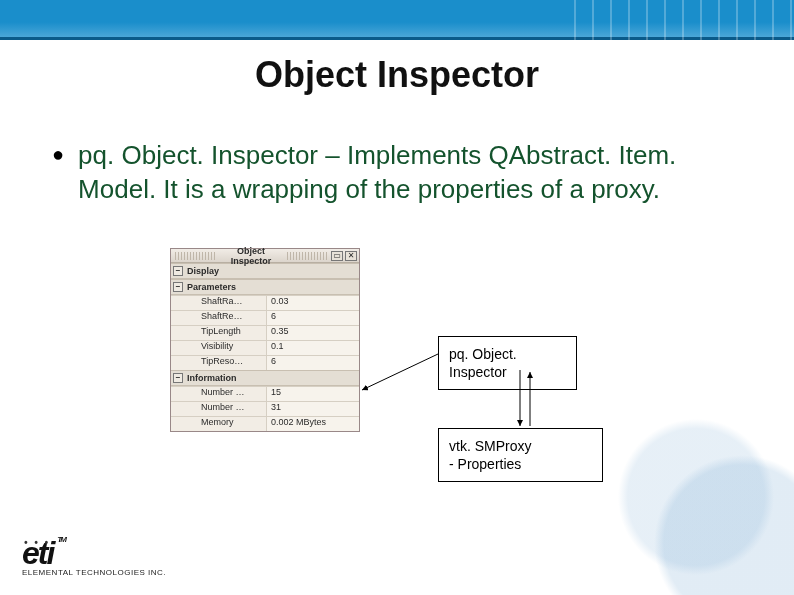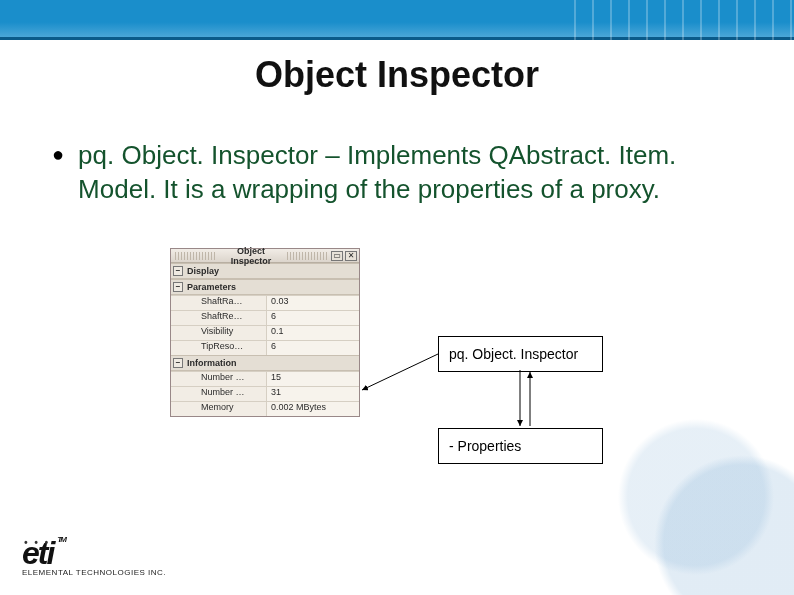--- a/index.html
+++ b/index.html
@@ -120,21 +120,21 @@
   }
   
   .box {
     position: absolute;
     border: 1px solid #000;
     background: #fff;
     font-size: 14px;
     padding: 8px 10px;
     line-height: 18px;
   }
-  .box-a { top: 336px; left: 438px; width: 165px; }
+  .box-a { top: 336px; left: 438px; width: 139px; }
   .box-b { top: 428px; left: 438px; width: 165px; }
   
   svg.arrows {
     position: absolute;
     top: 0; left: 0;
     width: 794px; height: 595px;
     pointer-events: none;
   }
   
   .washer {
@@ -208,20 +208,24 @@
   </div>
   <div class="prop-row">
     <div class="prop-name">ShaftRa…</div>
     <div class="prop-val">0.03</div>
   </div>
   <div class="prop-row">
     <div class="prop-name">ShaftRe…</div>
     <div class="prop-val">6</div>
   </div>
   <div class="prop-row">
+    <div class="prop-name">TipLength</div>
+    <div class="prop-val">0.35</div>
+  </div>
+  <div class="prop-row">
     <div class="prop-name">Visibility</div>
     <div class="prop-val">0.1</div>
   </div>
   <div class="prop-row">
     <div class="prop-name">TipReso…</div>
     <div class="prop-val">6</div>
   </div>
 
   <div class="section-hdr">
     <div class="tw">−</div>
@@ -238,20 +242,21 @@
   <div class="prop-row">
     <div class="prop-name">Memory</div>
     <div class="prop-val">0.002 MBytes</div>
   </div>
 </div>
 
 <div class="box box-a">
   <span>pq. Object. Inspector</span>
 </div>
 <div class="box box-b">
+  <div>vtk. SMProxy</div>
   <div>- Properties</div>
 </div>
 
 <svg class="arrows">
   <defs>
     <marker id="ah" markerWidth="8" markerHeight="8" refX="6" refY="3" orient="auto">
       <path d="M0,0 L6,3 L0,6 Z" fill="#000"></path>
     </marker>
   </defs>
 

